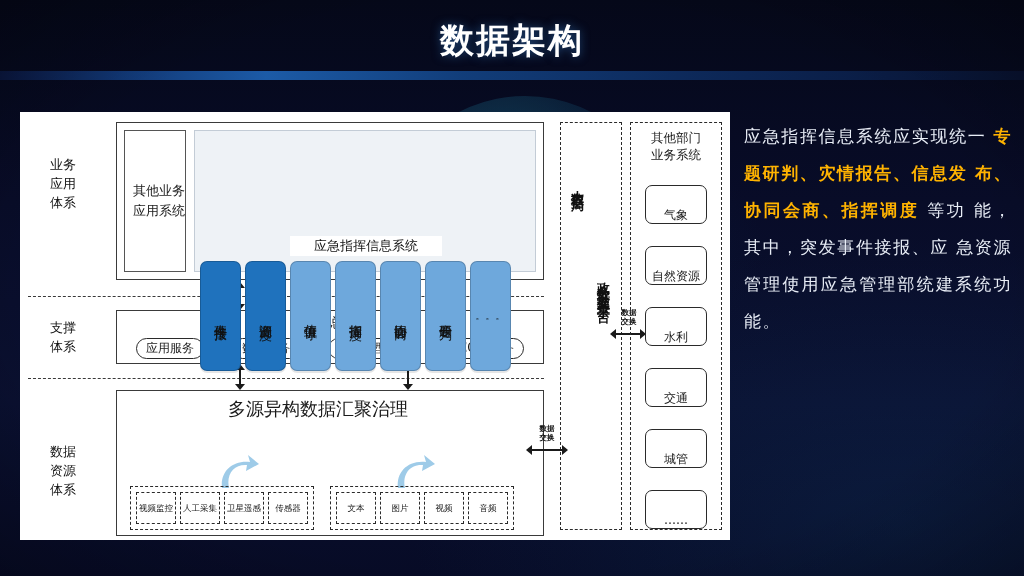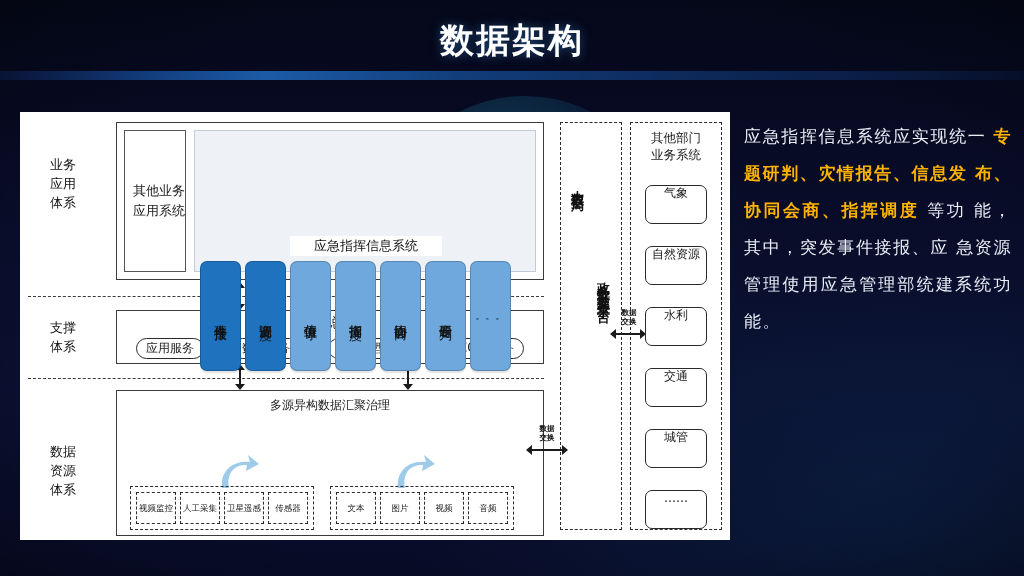--- a/index.html
+++ b/index.html
@@ -131,22 +131,22 @@
   }
   .pill {
     border:1.2px solid #2a2a2a; border-radius:11px;
     padding: 1px 9px; font-size:12px; background:#fff;
     font-family:"DejaVu Serif","Liberation Serif",serif; white-space:nowrap;
   }
 
   
   #data-panel { left: 96px; top: 278px; width: 428px; height: 146px; }
   #data-title {
-    position:absolute; left:96px; top:285px; width:428px; text-align:center;
-    font-size:12px; font-family:"DejaVu Serif","Liberation Serif",serif;
+    position:absolute; left:84px; top:285px; width:428px; text-align:center;
+    font-size:18px; font-family:"DejaVu Serif","Liberation Serif",serif;
   }
   #data-inner {
     position:absolute; left:114px; top:307px; width:392px; height:35px;
     border:1.2px solid #3a3a3a; background:#fff;
     display:flex; align-items:center; justify-content:center;
     font-size:10px; letter-spacing:.2px;
     font-family:"DejaVu Serif","Liberation Serif",serif;
   }
   .srcgroup {
     position:absolute; top:374px; height:44px;
@@ -208,21 +208,21 @@
     border:1.5px dashed #2a2a2a;
     display:flex; flex-direction:column; align-items:center;
   }
   #dept-title {
     margin-top:6px; text-align:center; font-size:12.5px; line-height:17px;
     font-family:"DejaVu Serif","Liberation Serif",serif;
   }
   .deptbox {
     margin-top:22px; width:62px; height:44px;
     border:1.3px solid #2a2a2a; border-radius:7px; background:#fff;
-    display:flex; align-items:flex-start; justify-content:center; text-align:center;
+    display:flex; align-items:flex-end; justify-content:center; text-align:center;
     font-size:12px; line-height:15px;
     font-family:"DejaVu Serif","Liberation Serif",serif;
   }
 
   
   #sidetext {
     position:absolute; left:744px; top:118px; width:268px;
     color:#e9eef7; font-size:17px; line-height:37px;
     letter-spacing:1.5px;
     font-family:"DejaVu Serif","Liberation Serif",serif;

